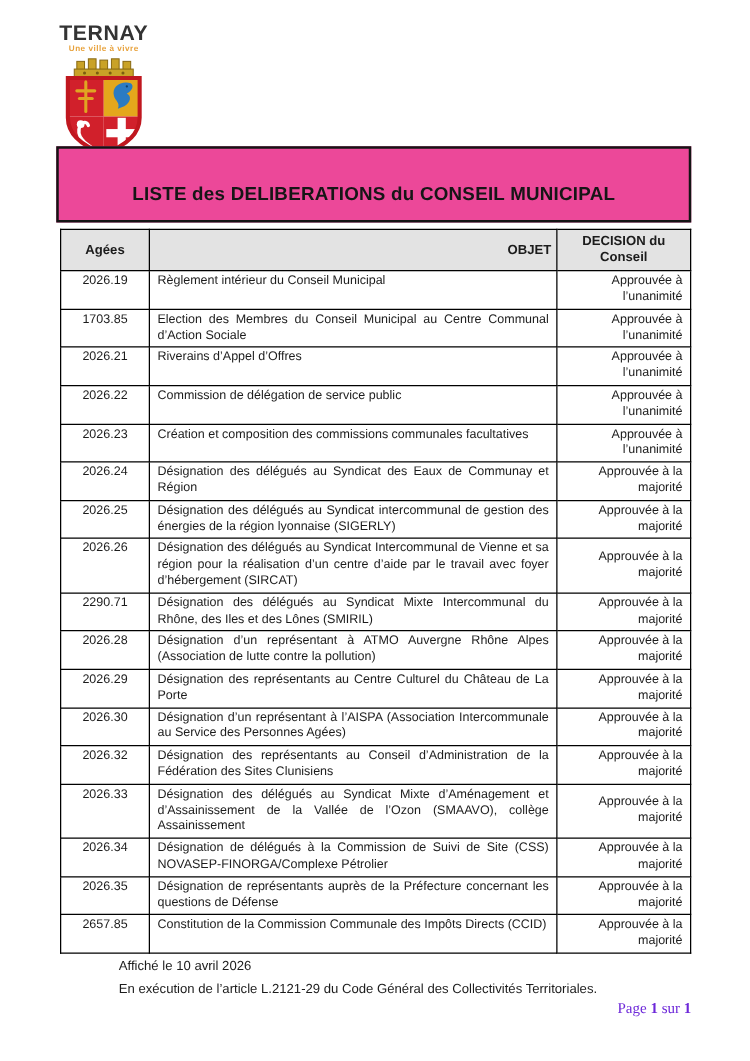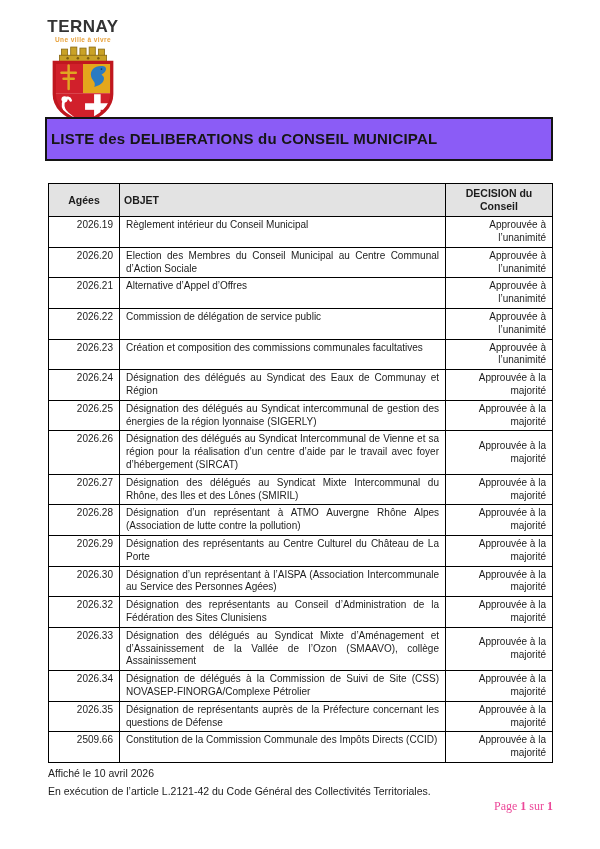--- a/index.html
+++ b/index.html
@@ -8,42 +8,42 @@
     font-family:"Liberation Sans","DejaVu Sans",sans-serif;color:#1d1d1d;overflow:hidden;
   }
   
   .logo{position:absolute;left:38px;top:18px;width:90px;text-align:center;}
   .logo-city{font-size:17px;font-weight:700;color:#333;letter-spacing:.5px;line-height:1;}
   .logo-tagline{font-size:6.5px;color:#e8a23c;font-weight:700;letter-spacing:.4px;margin-top:1px;}
   .logo-arms{margin-top:2px;}
   
   .title-box{
     position:absolute;left:45px;top:117px;width:508px;box-sizing:border-box;
-    border:2.5px solid #141414;padding:7px 4px 8px;background:#8b5cf6;
+    border:2.5px solid #141414;padding:24px 4px 8px;text-align:center;background:#ec4899;
   }
   .title-line{font-size:15px;font-weight:700;color:#161616;line-height:25px;letter-spacing:.2px;}
   
   .delib-table{
     position:absolute;left:48px;top:183px;width:505px;border-collapse:collapse;
     border:1.5px solid #000;font-size:10px;line-height:1.28;color:#1c1c1c;
   }
   .delib-table th,.delib-table td{border:1px solid #000;padding:2px 6px;}
   .delib-table th{
     background:#e3e3e3;font-weight:700;text-align:center;font-size:10.5px;
     padding:3px 4px;vertical-align:middle;line-height:1.25;
   }
-  .c-num{width:58px;text-align:right;vertical-align:top;}
+  .c-num{width:58px;text-align:center;vertical-align:top;}
   .c-obj{text-align:justify;vertical-align:top;}
   .c-dec{width:94px;text-align:right;vertical-align:middle;}
   
   .footer{position:absolute;left:48px;top:764px;width:505px;font-size:10.5px;color:#1c1c1c;}
-  .footer-line{line-height:18px;}
+  .footer-line{line-height:18px;margin-left:47px;}
   .page-num{
     position:absolute;right:47px;top:799px;font-family:"Liberation Serif","DejaVu Serif",serif;
-    font-size:12px;color:#ec4899;
+    font-size:12px;color:#6d28d9;
   }
   .page-num b{font-weight:700;}
 </style>
 </head>
 <body>
 
 <div class="page">
 
   <div class="logo">
     <div class="logo-city">TERNAY</div>
@@ -105,36 +105,36 @@
 
   <table class="delib-table">
     <colgroup>
         <col style="width:58px">
         <col>
         <col style="width:94px">
       </colgroup>
     <tbody>
       <tr>
         <th class="c-num">Agées</th>
-        <th class="c-obj" style="text-align:left">OBJET</th>
+        <th class="c-obj" style="text-align:right">OBJET</th>
         <th class="c-dec">DECISION du Conseil</th>
       </tr>
       <tr>
         <td class="c-num">2026.19</td>
         <td class="c-obj">Règlement intérieur du Conseil Municipal</td>
         <td class="c-dec">Approuvée à l’unanimité</td>
       </tr>
       <tr>
-        <td class="c-num">2026.20</td>
+        <td class="c-num">1703.85</td>
         <td class="c-obj">Election des Membres du Conseil Municipal au Centre Communal d’Action Sociale</td>
         <td class="c-dec">Approuvée à l’unanimité</td>
       </tr>
       <tr>
         <td class="c-num">2026.21</td>
-        <td class="c-obj">Alternative d’Appel d’Offres</td>
+        <td class="c-obj">Riverains d’Appel d’Offres</td>
         <td class="c-dec">Approuvée à l’unanimité</td>
       </tr>
       <tr>
         <td class="c-num">2026.22</td>
         <td class="c-obj">Commission de délégation de service public</td>
         <td class="c-dec">Approuvée à l’unanimité</td>
       </tr>
       <tr>
         <td class="c-num">2026.23</td>
         <td class="c-obj">Création et composition des commissions communales facultatives</td>
@@ -149,21 +149,21 @@
         <td class="c-num">2026.25</td>
         <td class="c-obj">Désignation des délégués au Syndicat intercommunal de gestion des énergies de la région lyonnaise (SIGERLY)</td>
         <td class="c-dec">Approuvée à la majorité</td>
       </tr>
       <tr>
         <td class="c-num">2026.26</td>
         <td class="c-obj">Désignation des délégués au Syndicat Intercommunal de Vienne et sa région pour la réalisation d’un centre d’aide par le travail avec foyer d’hébergement (SIRCAT)</td>
         <td class="c-dec">Approuvée à la majorité</td>
       </tr>
       <tr>
-        <td class="c-num">2026.27</td>
+        <td class="c-num">2290.71</td>
         <td class="c-obj">Désignation des délégués au Syndicat Mixte Intercommunal du Rhône, des Iles et des Lônes (SMIRIL)</td>
         <td class="c-dec">Approuvée à la majorité</td>
       </tr>
       <tr>
         <td class="c-num">2026.28</td>
         <td class="c-obj">Désignation d’un représentant à ATMO Auvergne Rhône Alpes (Association de lutte contre la pollution)</td>
         <td class="c-dec">Approuvée à la majorité</td>
       </tr>
       <tr>
         <td class="c-num">2026.29</td>
@@ -189,30 +189,30 @@
         <td class="c-num">2026.34</td>
         <td class="c-obj">Désignation de délégués à la Commission de Suivi de Site (CSS) NOVASEP-FINORGA/Complexe Pétrolier</td>
         <td class="c-dec">Approuvée à la majorité</td>
       </tr>
       <tr>
         <td class="c-num">2026.35</td>
         <td class="c-obj">Désignation de représentants auprès de la Préfecture concernant les questions de Défense</td>
         <td class="c-dec">Approuvée à la majorité</td>
       </tr>
       <tr>
-        <td class="c-num">2509.66</td>
+        <td class="c-num">2657.85</td>
         <td class="c-obj">Constitution de la Commission Communale des Impôts Directs (CCID)</td>
         <td class="c-dec">Approuvée à la majorité</td>
       </tr>
     </tbody>
   </table>
 
   <div class="footer">
     <div class="footer-line">Affiché le 10 avril 2026</div>
-    <div class="footer-line">En exécution de l’article L.2121-42 du Code Général des Collectivités Territoriales.</div>
+    <div class="footer-line">En exécution de l’article L.2121-29 du Code Général des Collectivités Territoriales.</div>
   </div>
 
   <div class="page-num">
     <span>Page</span>
     <b>1</b>
     <span>sur</span>
     <b>1</b>
   </div>
 
 </div>

